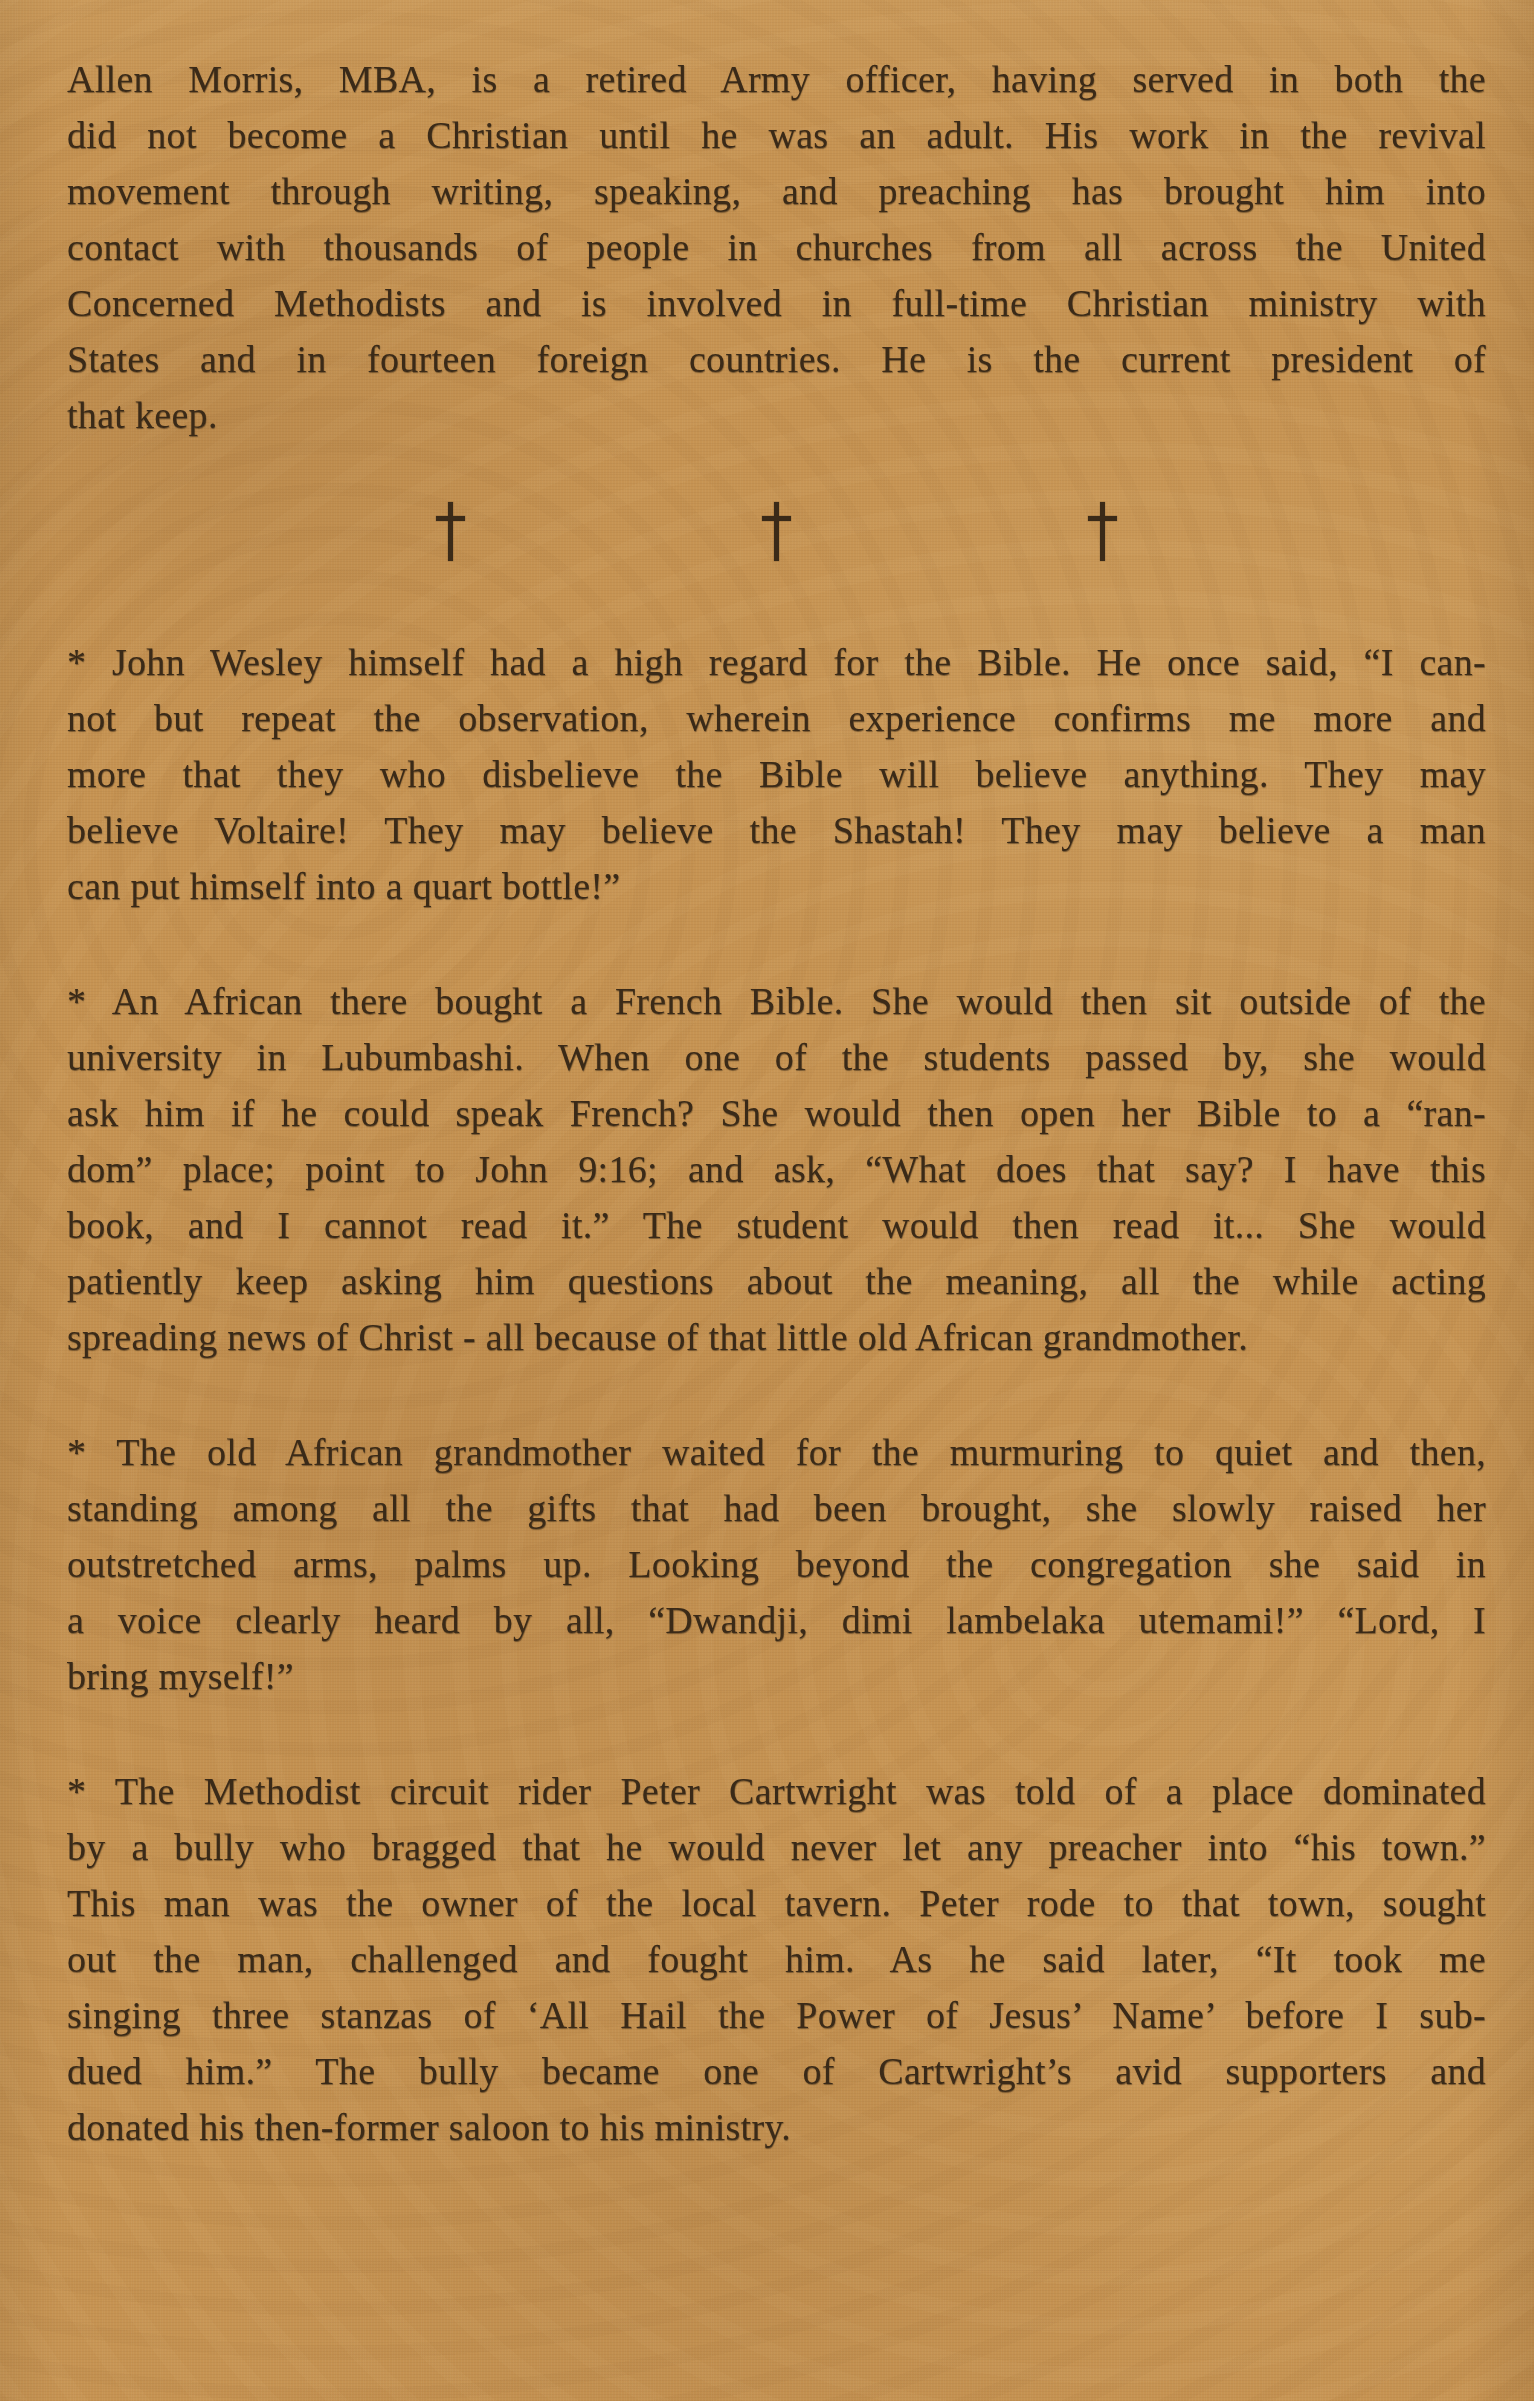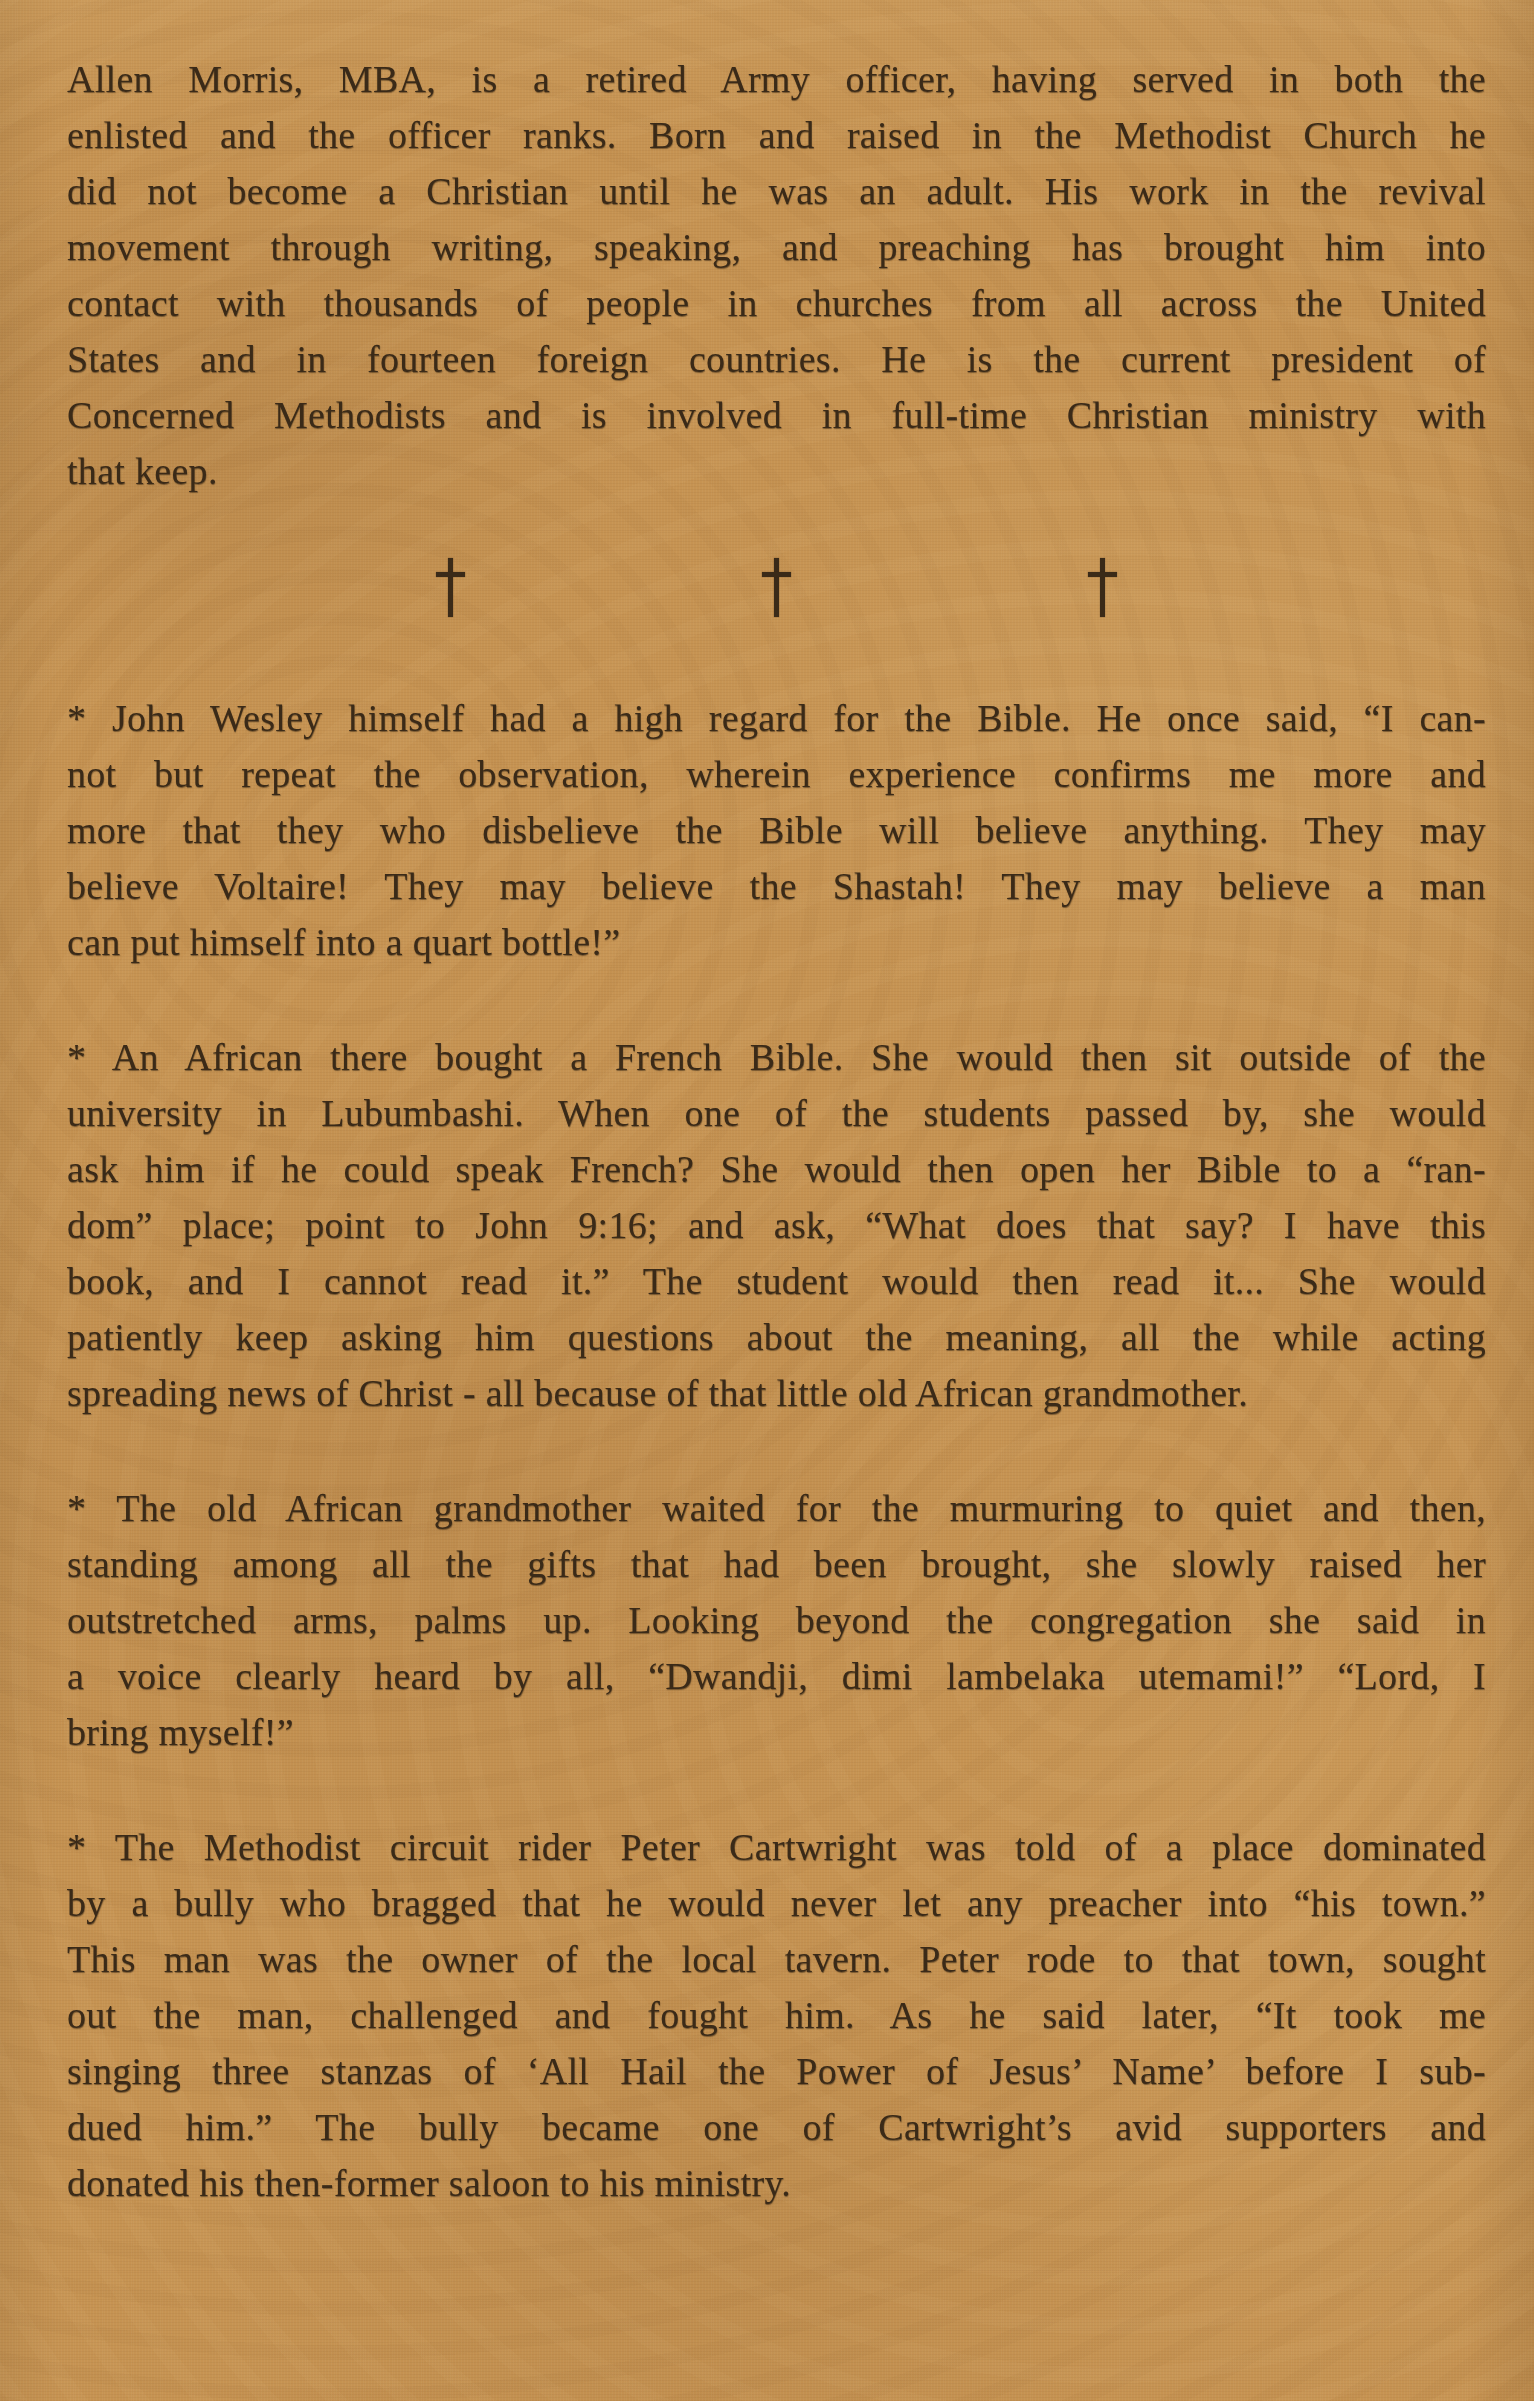--- a/index.html
+++ b/index.html
@@ -74,26 +74,25 @@
     box-shadow: 0 0 1px rgba(52,36,18,0.6);
   }
 </style>
 </head>
 <body>
 
 <div class="page" style="background-color: rgb(198, 147, 82);">
   <div class="content" style="color: rgb(58, 42, 24);">
       <div class="para">
         <div class="line">Allen Morris, MBA, is a retired Army officer, having served in both the</div>
-        <div class="line">enlisted and the officer ranks. Born and raised in the Methodist Church he</div>
         <div class="line">did not become a Christian until he was an adult. His work in the revival</div>
         <div class="line">movement through writing, speaking, and preaching has brought him into</div>
         <div class="line">contact with thousands of people in churches from all across the United</div>
+        <div class="line">Concerned Methodists and is involved in full-time Christian ministry with</div>
         <div class="line">States and in fourteen foreign countries. He is the current president of</div>
-        <div class="line">Concerned Methodists and is involved in full-time Christian ministry with</div>
         <div class="line last">that keep.</div>
       </div>
       <div class="separator">
         <span class="cross" role="img" aria-label="†"></span>
         <span class="cross" role="img" aria-label="†"></span>
         <span class="cross" role="img" aria-label="†"></span>
       </div>
       <div class="para">
         <div class="line">* John Wesley himself had a high regard for the Bible. He once said, “I can-</div>
         <div class="line">not but repeat the observation, wherein experience confirms me more and</div>

